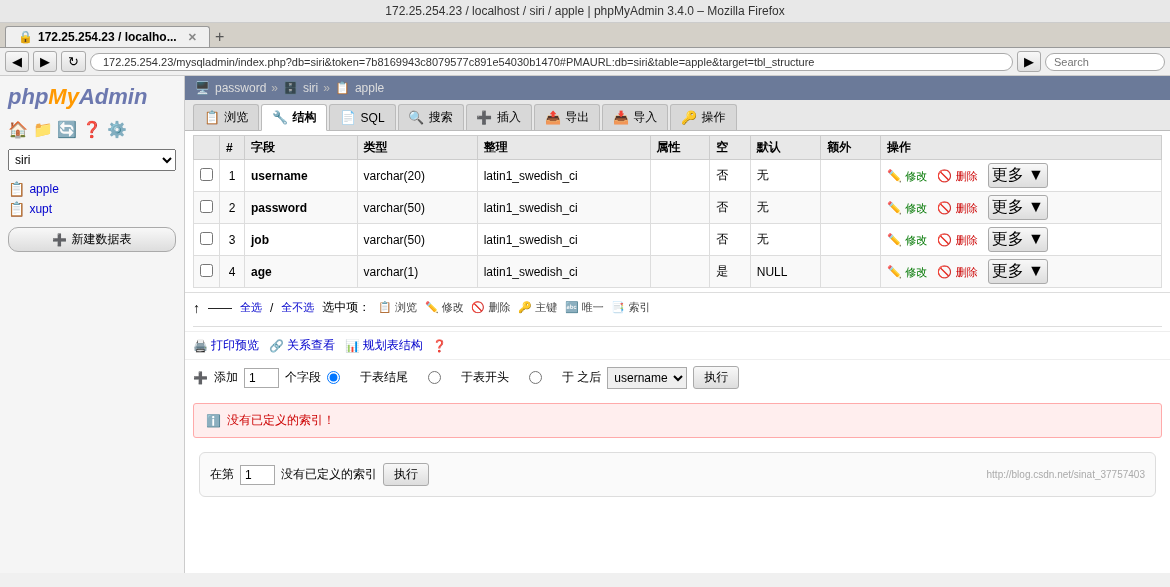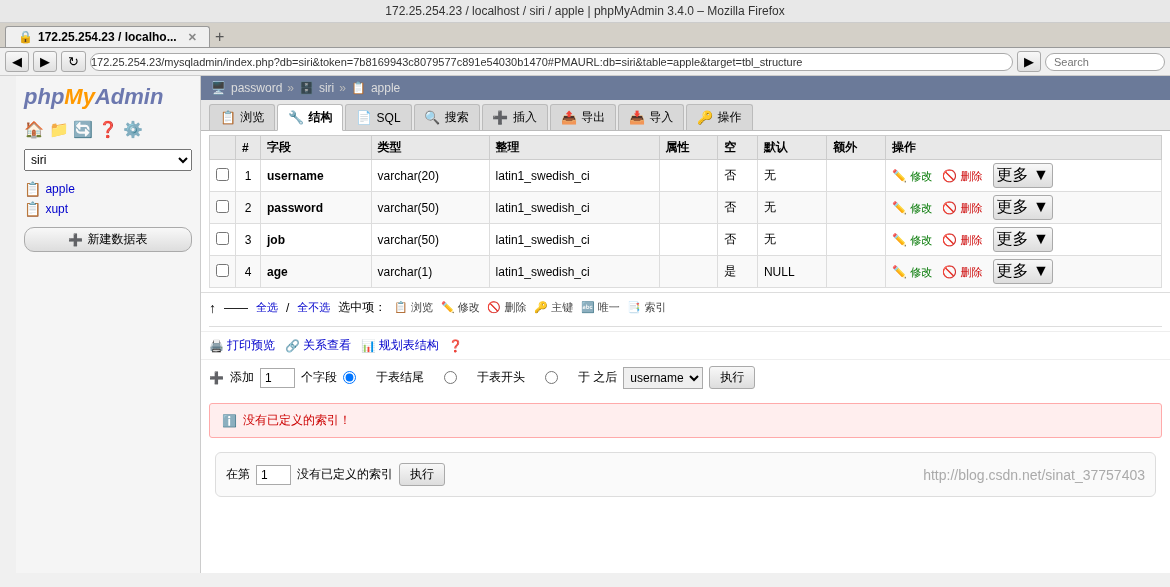--- a/index.html
+++ b/index.html
@@ -62,38 +62,37 @@
       border: 1px solid #aaa;
       border-radius: 3px;
       padding: 2px 6px;
       cursor: pointer;
       font-size: 13px;
     }
     .nav-url {
       flex: 1;
       border: 1px solid #aaa;
       border-radius: 10px;
-      padding: 2px 0;
+      padding: 2px 12px;
       font-size: 11px;
       color: #333;
       background: white;
     }
     .nav-search {
       border: 1px solid #aaa;
       border-radius: 10px;
       padding: 2px 8px;
       font-size: 11px;
       width: 120px;
     }
 
     
     .main-layout {
       display: flex;
       height: calc(587px - 90px);
-      padding-left: 16px;
     }
 
     
     .sidebar {
       width: 185px;
       background: #f5f5f5;
       border-right: 1px solid #ccc;
       padding: 8px;
       flex-shrink: 0;
     }
@@ -599,18 +598,18 @@
       <span>ℹ️</span>
       <span>没有已定义的索引！</span>
     </div>
 
     <div class="index-section">
       <div class="index-row">
         <span>在第</span>
         <input class="small-input" type="text" value="1" style="">
         <span>没有已定义的索引</span>
         <button class="execute-btn">执行</button>
-        <span style="margin-left: auto; color: #aaa; font-size: 14px;">http://blog.csdn.net/sinat_37757403</span>
+        <span style="margin-left: auto; color: #aaa; font-size: 10px;">http://blog.csdn.net/sinat_37757403</span>
       </div>
     </div>
 
   </div>
 </div>
 
 </body></html>

